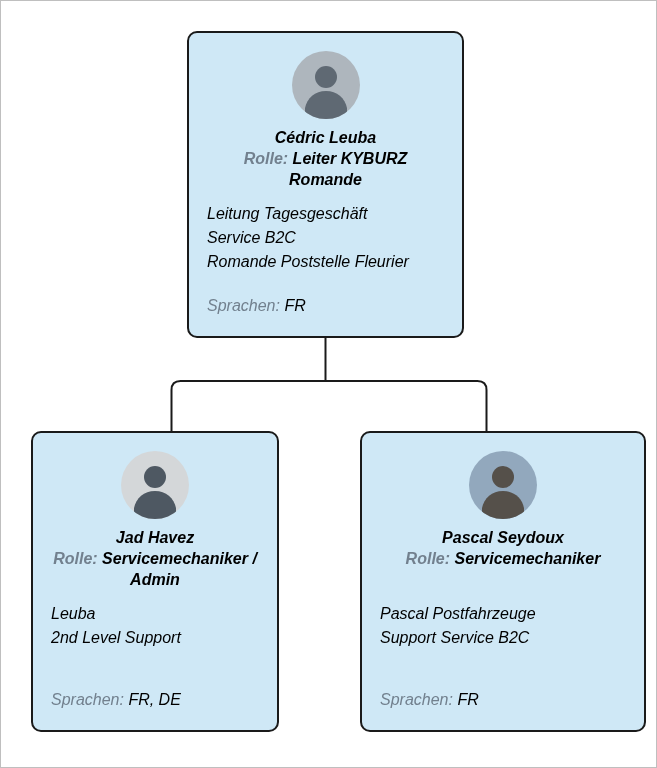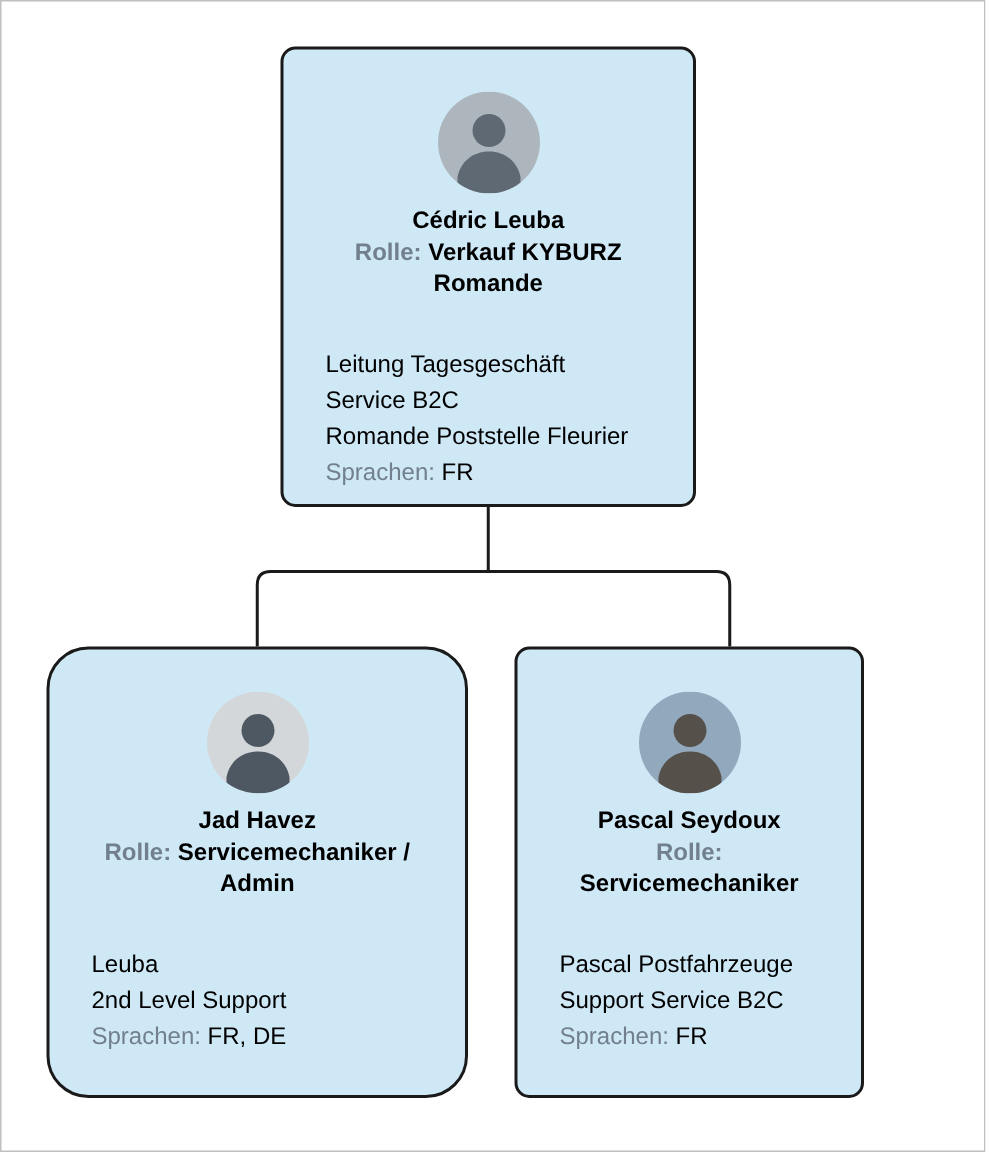--- a/index.html
+++ b/index.html
@@ -23,26 +23,27 @@
   }
 
   .card {
     position: absolute;
     background: var(--card-background, #cfe8f6);
     border: 2px solid var(--card-border, #1a1a1a);
     border-radius: 10px;
     display: flex;
     flex-direction: column;
     align-items: center;
-    padding: 28px;
+    padding: 18px;
     font-size: 16px;
+    font-style: italic;
   }
   .card-root   { left: 186px; top: 30px;  width: 277px; height: 307px; }
-  .card-left   { left: 30px;  top: 430px; width: 281px; height: 301px; border-radius: 28px; }
-  .card-right  { left: 342px; top: 430px; width: 233px; height: 301px; }
+  .card-left   { left: 30px;  top: 430px; width: 248px; height: 301px; }
+  .card-right  { left: 359px; top: 430px; width: 286px; height: 301px; }
 
   .avatar {
     width: 68px; height: 68px;
     border-radius: 50%;
     overflow: hidden;
     flex: 0 0 auto;
   }
   .avatar svg { display: block; width: 100%; height: 100%; }
 
   .head {
@@ -51,21 +52,21 @@
     max-width: 222px;
     font-weight: bold;
     line-height: 1.32;
     color: var(--body-text, #000);
   }
   .role { min-height: 42px; }
   .label { color: var(--label-text, #72808e); }
 
   .resp {
     align-self: stretch;
-    margin-top: 32px;
+    margin-top: 12px;
     line-height: 1.5;
     color: var(--body-text, #000);
   }
 
   .langs {
     align-self: stretch;
     margin-top: auto;
     line-height: 1.5;
     color: var(--body-text, #000);
   }
@@ -84,21 +85,21 @@
   <div class="card card-root">
     <div class="avatar">
       <svg viewBox="0 0 68 68">
         <rect width="68" height="68" fill="#aeb6bd"></rect>
         <circle cx="34" cy="26" r="11" fill="#5f6973"></circle>
         <path d="M34 40c-11 0-19 7-21 17v11h42V57c-2-10-10-17-21-17z" fill="#5f6973"></path>
       </svg>
     </div>
     <div class="head">
       <div>Cédric Leuba</div>
-      <div class="role"><span class="label">Rolle:</span> <span>Verkauf KYBURZ Romande</span></div>
+      <div class="role"><span class="label">Rolle:</span> <span>Leiter KYBURZ Romande</span></div>
     </div>
     <div class="resp">
         <div>Leitung Tagesgeschäft</div>
         <div>Service B2C</div>
         <div>Romande Poststelle Fleurier</div>
       </div>
     <div class="langs"><span class="label">Sprachen:</span> <span>FR</span></div>
   </div>
 
   <div class="card card-left">

